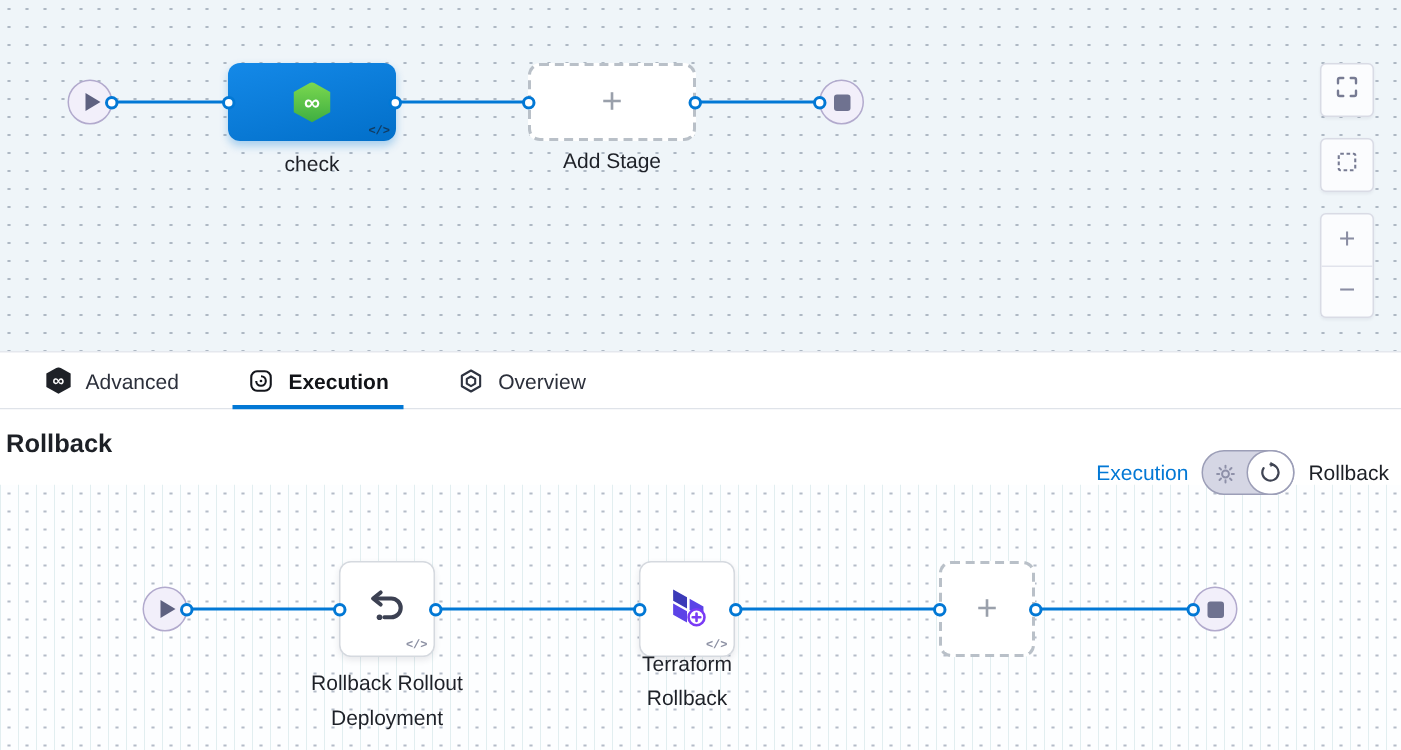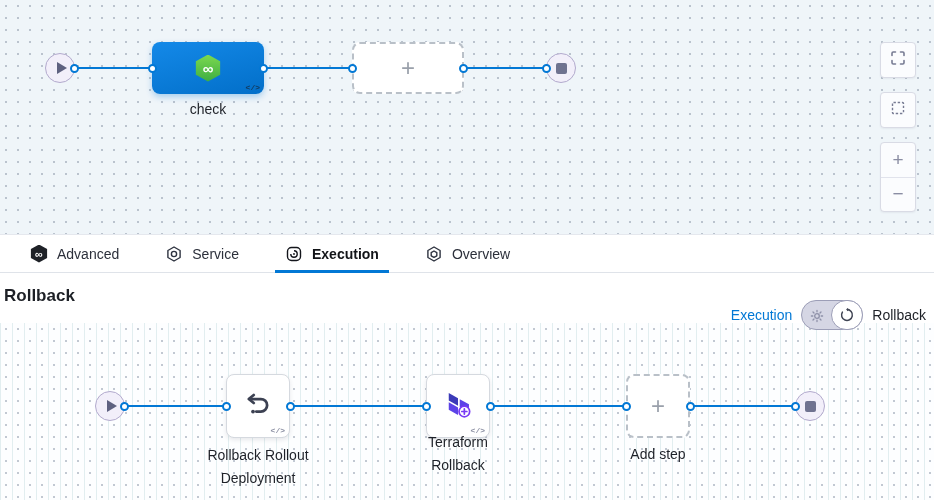--- a/index.html
+++ b/index.html
@@ -122,20 +122,21 @@
   </div>
   <div class="node-label" style="left:152px; top:98px; width:112px;">check</div>
 
   <div class="cdot" style="left:259px; top:64px;"></div>
   <div class="cline" style="left:263px; top:67px; width:89px;"></div>
   <div class="cdot" style="left:348px; top:64px;"></div>
 
   <div class="dashed-node" style="left:352px; top:42px; width:112px; height:52px;">
     <span>+</span>
   </div>
+  <div class="node-label" style="left:352px; top:96px; width:112px;">Add Stage</div>
 
   <div class="cdot" style="left:459px; top:64px;"></div>
   <div class="cline" style="left:463px; top:67px; width:83px;"></div>
   <div class="cdot" style="left:542px; top:64px;"></div>
 
   <div class="term" style="left:546px; top:53px;">
     <div class="stop-sq"></div>
   </div>
 
   <div class="ztool ztool-single" style="left:880px; top:42px;">
@@ -159,29 +160,20 @@
     <div class="ztool-half">
       <span>−</span>
     </div>
   </div>
 </div>
 
 <div class="tab-bar">
   <div class="tab">
     <span class="hex hex-dark">∞</span>
     <span>Advanced</span>
-  </div>
-  <div class="tab">
-    <span class="tab-icon">
-      <svg width="18" height="18" viewBox="0 0 18 18" fill="none" stroke="#2e3340" stroke-width="1.4" stroke-linejoin="round">
-        <path d="M9 2 L15.1 5.5 V12.5 L9 16 L2.9 12.5 V5.5 Z"></path>
-          <circle cx="9" cy="9" r="2.6"></circle>
-      </svg>
-    </span>
-    <span>Service</span>
   </div>
   <div class="tab" data-active="true">
     <span class="tab-icon">
       <svg width="18" height="18" viewBox="0 0 18 18" fill="none" stroke="#14161c" stroke-width="1.4" stroke-linejoin="round">
         <rect x="2.5" y="2.5" width="13" height="13" rx="4"></rect>
         <path d="M9 5.8 A3.2 3.2 0 1 1 5.8 9"></path>
         <circle cx="9" cy="9" r="0.9" fill="#14161c" stroke="none"></circle>
       </svg>
     </span>
     <span>Execution</span>
@@ -265,21 +257,20 @@
     <div>Rollback</div>
   </div>
 
   <div class="cdot" style="left:486px; top:79px;"></div>
   <div class="cline" style="left:490px; top:82px; width:136px;"></div>
   <div class="cdot" style="left:622px; top:79px;"></div>
 
   <div class="dashed-node" style="left:626px; top:51px; width:64px; height:64px;">
     <span>+</span>
   </div>
-  <div class="node-label" style="left:586px; top:120px; width:144px;">Add step</div>
 
   <div class="cdot" style="left:686px; top:79px;"></div>
   <div class="cline" style="left:690px; top:82px; width:105px;"></div>
   <div class="cdot" style="left:791px; top:79px;"></div>
 
   <div class="term" style="left:795px; top:68px;">
     <div class="stop-sq"></div>
   </div>
 </div>
 

